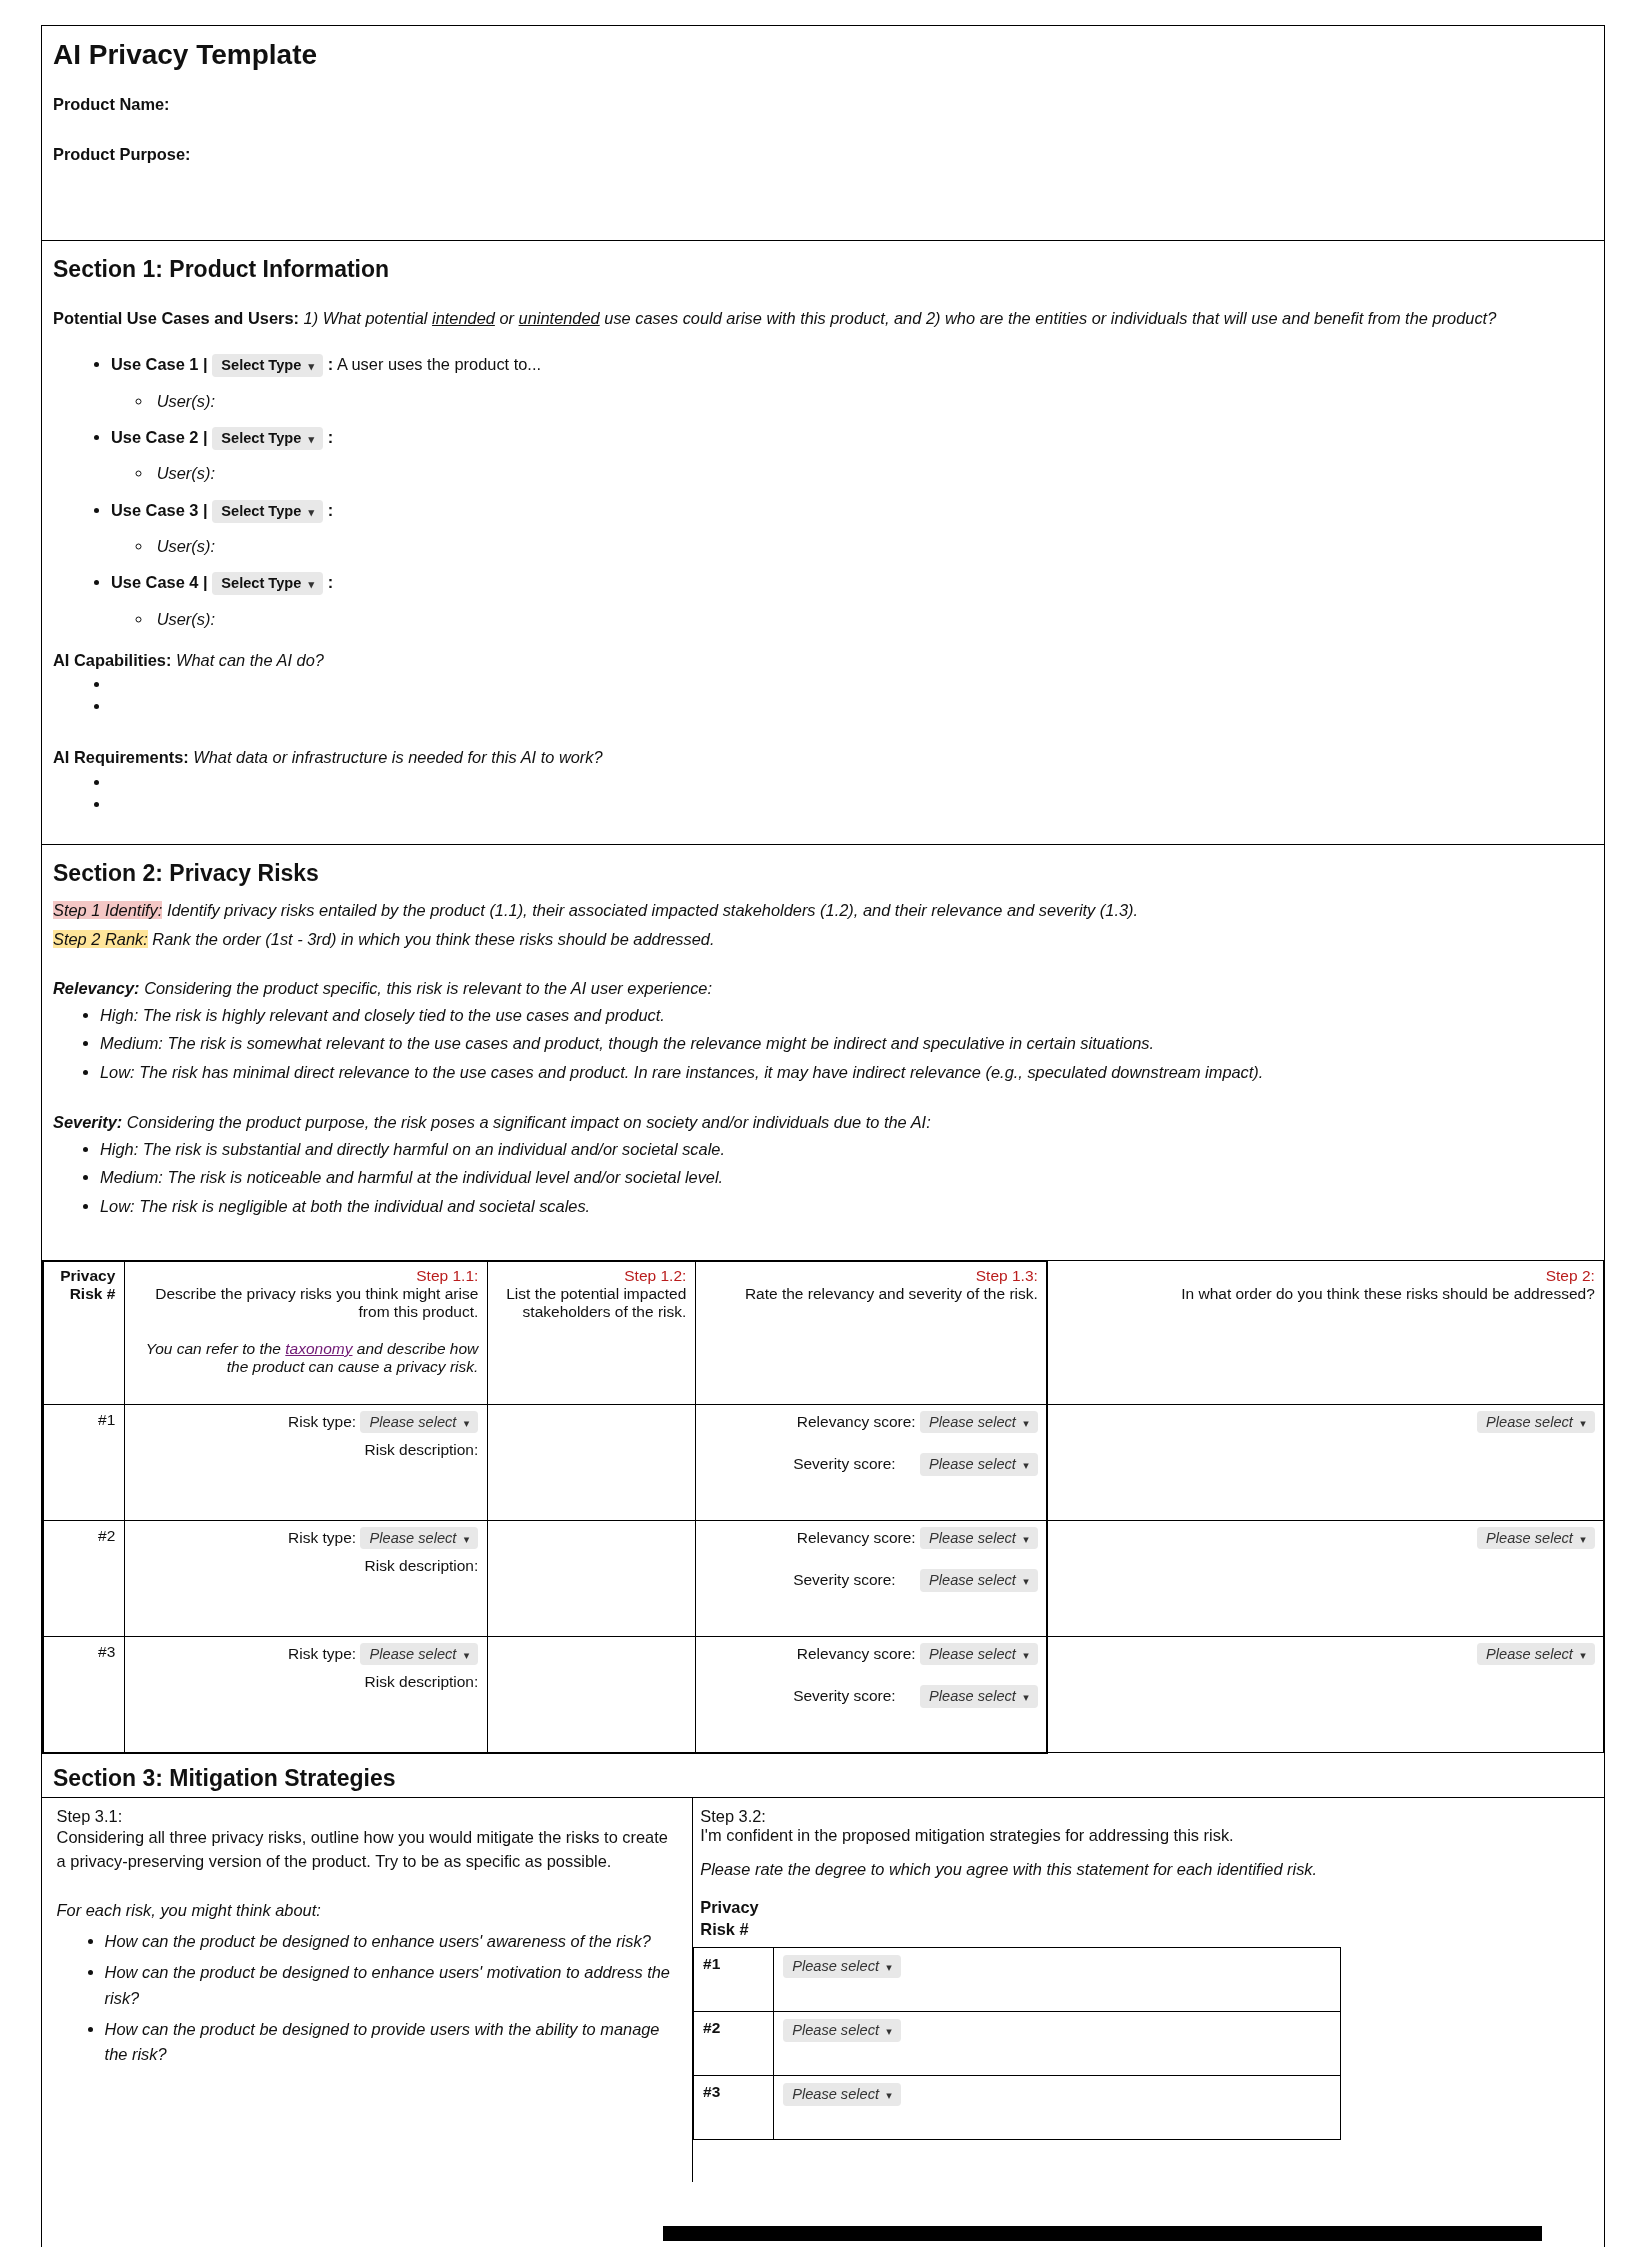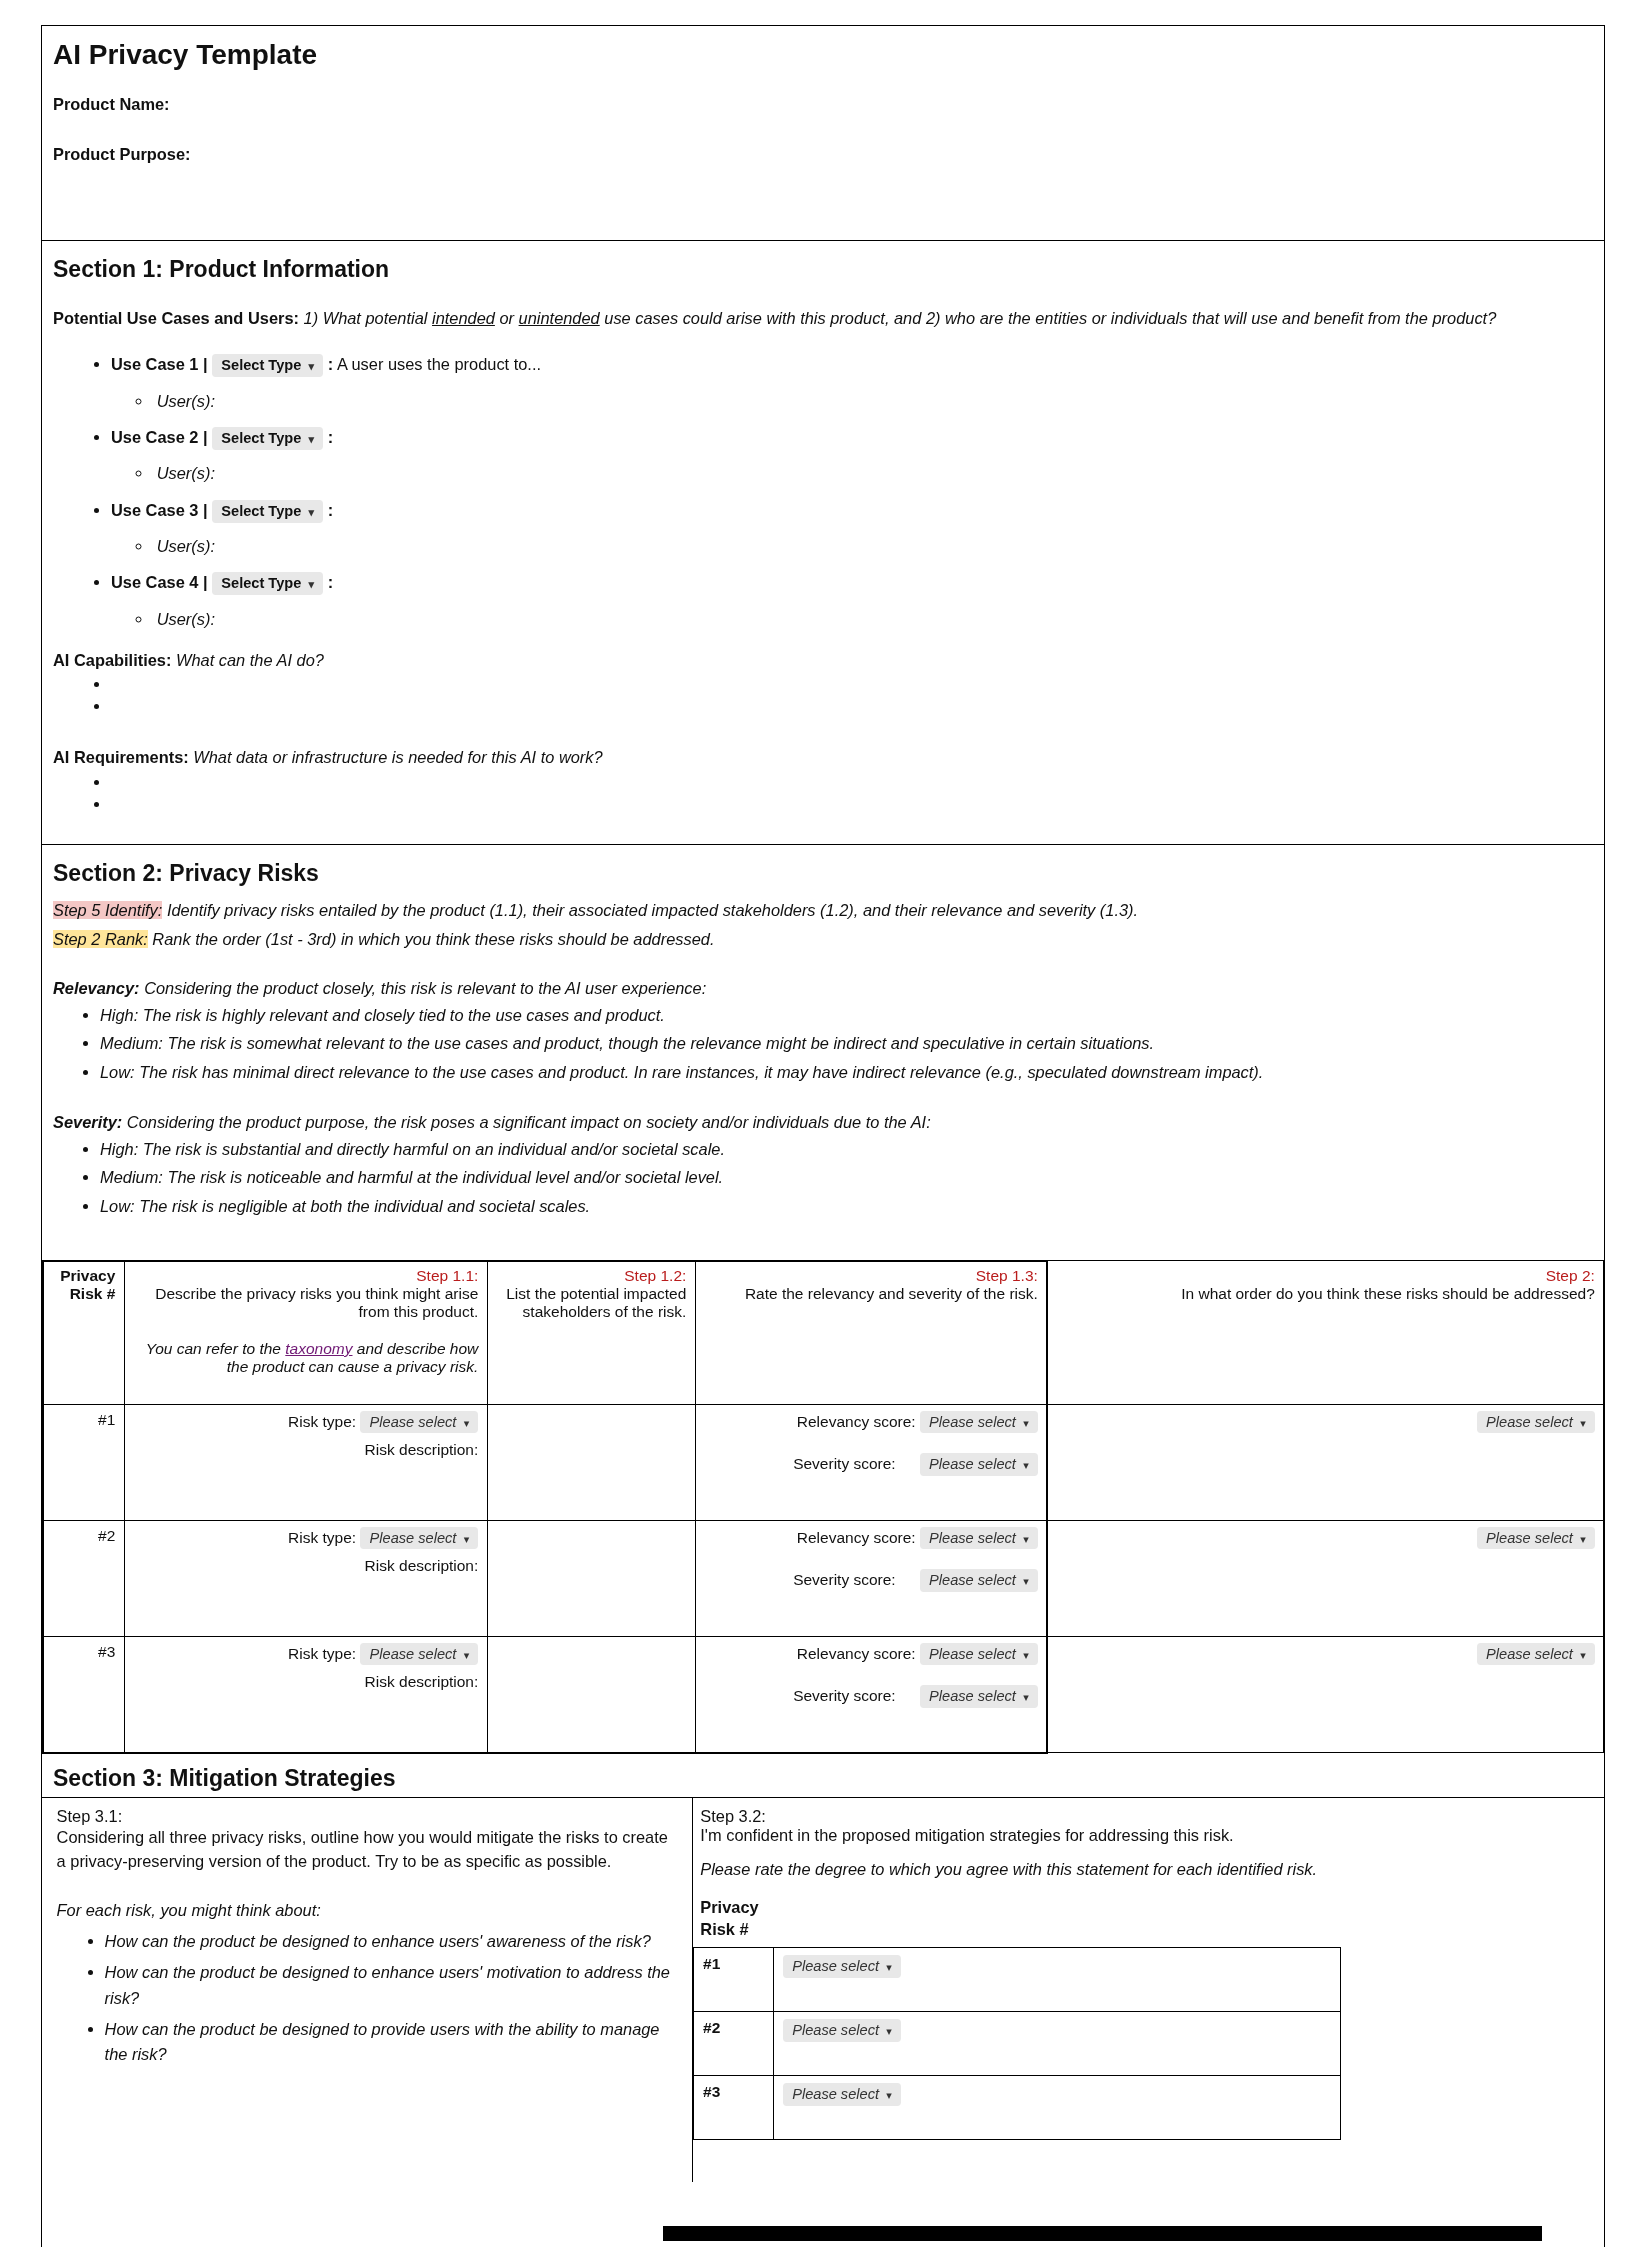--- a/index.html
+++ b/index.html
@@ -177,31 +177,31 @@
         <li></li>
         <li></li>
       </ul>
     </div>
   </div>
 
   <div class="sec2">
     <h2 class="pad">Section 2: Privacy Risks</h2>
 
     <div class="step-line pad">
-      <span class="hl-pink">Step 5 Identify:</span>
+      <span class="hl-pink">Step 1 Identify:</span>
       <span>Identify privacy risks entailed by the product (1.1), their associated impacted stakeholders (1.2), and their relevance and severity (1.3).</span>
     </div>
     <div class="step-line pad">
       <span class="hl-yellow">Step 2 Rank:</span>
       <span>Rank the order (1st - 3rd) in which you think these risks should be addressed.</span>
     </div>
 
     <p class="crit-para pad">
       <span class="b">Relevancy:</span>
-      <span>Considering the product closely, this risk is relevant to the AI user experience:</span>
+      <span>Considering the product specific, this risk is relevant to the AI user experience:</span>
     </p>
     <ul class="crit">
       <li>High: The risk is highly relevant and closely tied to the use cases and product.</li>
       <li>Medium: The risk is somewhat relevant to the use cases and product, though the relevance might be indirect and speculative in certain situations.</li>
       <li>Low: The risk has minimal direct relevance to the use cases and product. In rare instances, it may have indirect relevance (e.g., speculated downstream impact).</li>
     </ul>
 
     <p class="crit-para pad sev-gap">
       <span class="b">Severity:</span>
       <span>Considering the product purpose, the risk poses a significant impact on society and/or individuals due to the AI:</span>

